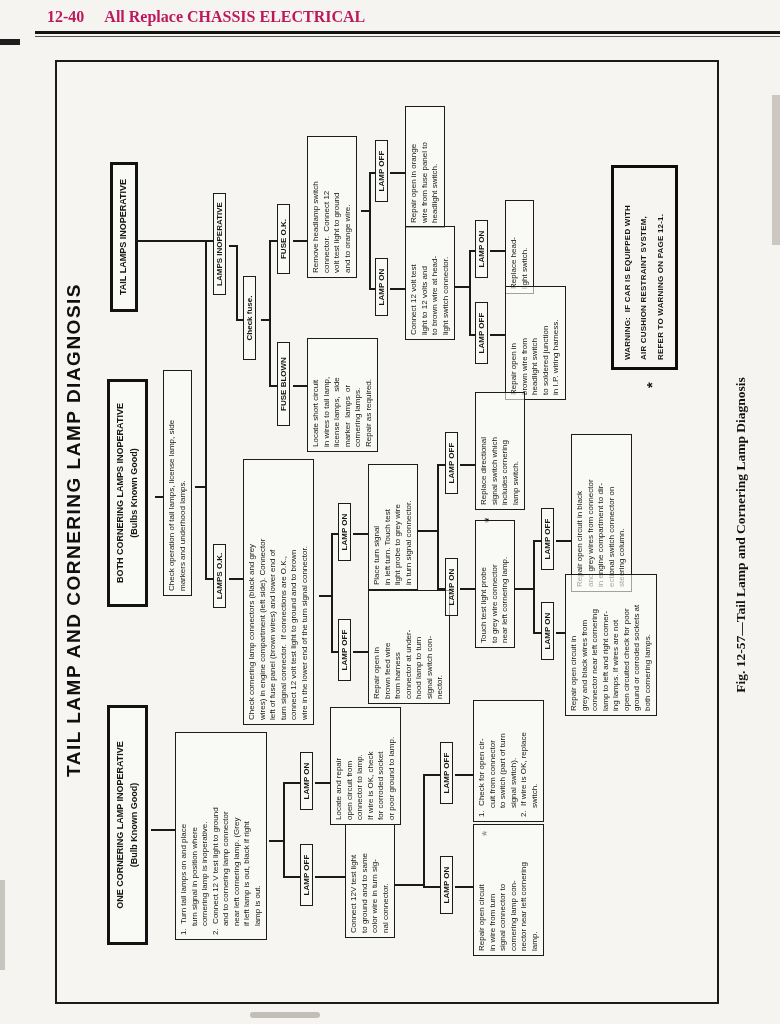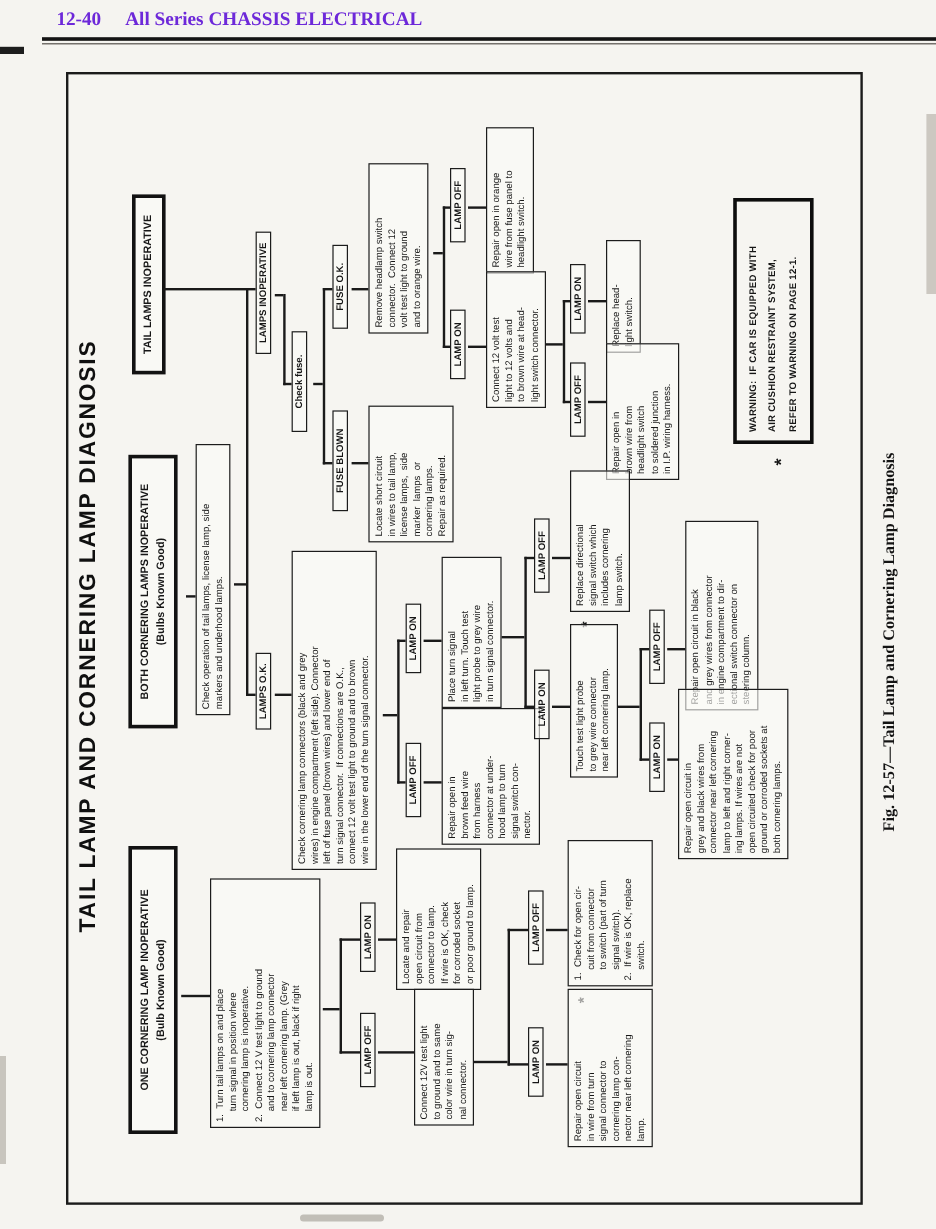--- a/index.html
+++ b/index.html
@@ -4,21 +4,21 @@
 <style>
   html,body{margin:0;padding:0;}
   body{
     width:780px;height:1024px;position:relative;overflow:hidden;
     background:#f5f4f0;
     font-family:"Liberation Sans", sans-serif;
     color:#161616;
   }
   
   .pg-header{position:absolute;left:47px;top:8px;display:flex;gap:20px;align-items:baseline;
-    font-family:"Liberation Serif", serif;font-weight:bold;font-size:16px;color:#6d28d9;text-align:center;}
+    font-family:"Liberation Serif", serif;font-weight:bold;font-size:16px;color:#be185d;text-align:center;}
   .hrule{position:absolute;left:35px;top:31px;width:745px;height:3px;background:#141414;}
   .hrule2{position:absolute;left:35px;top:36px;width:745px;height:1px;background:#55524c;}
 
   
   .fig-frame{position:absolute;left:55px;top:60px;width:660px;height:940px;
     border:2px solid #1b1b1b;background:#f6f5f1;}
 
   
   .rot-wrap{position:absolute;left:55px;top:60px;width:660px;height:940px;overflow:hidden;}
   .canvas{position:absolute;left:50%;top:50%;width:940px;height:660px;
@@ -46,21 +46,21 @@
     text-align:center;color:#131313;white-space:pre;}
 
   
   .art{position:absolute;}
 </style>
 </head>
 <body>
 
 <div class="pg-header">
   <span>12-40</span>
-  <span>All Series CHASSIS ELECTRICAL</span>
+  <span>All Replace CHASSIS ELECTRICAL</span>
 </div>
 <div class="hrule"></div>
 <div class="hrule2"></div>
 
 <div class="fig-frame"></div>
 
 <div class="rot-wrap">
   <div class="canvas">
 
     <div class="chart-title" style="left:200px;top:8px;width:540px;">TAIL LAMP AND CORNERING LAMP DIAGNOSIS</div>

